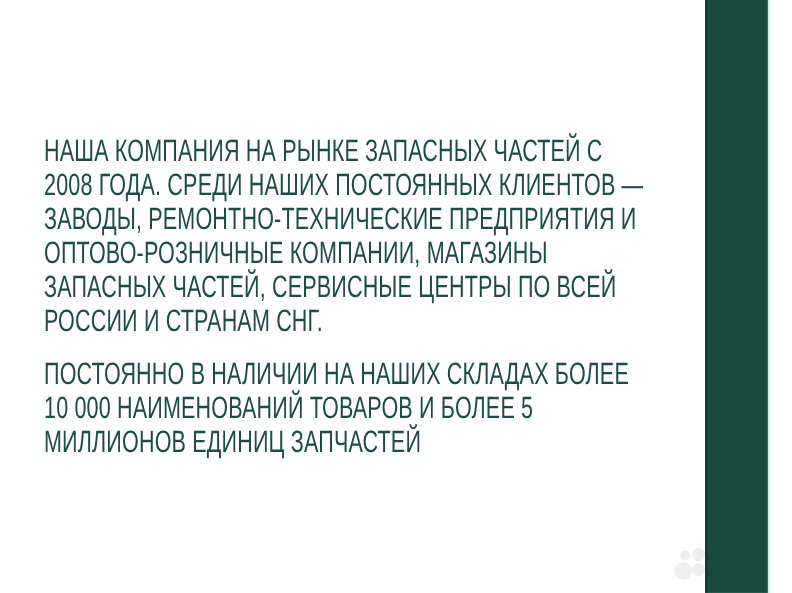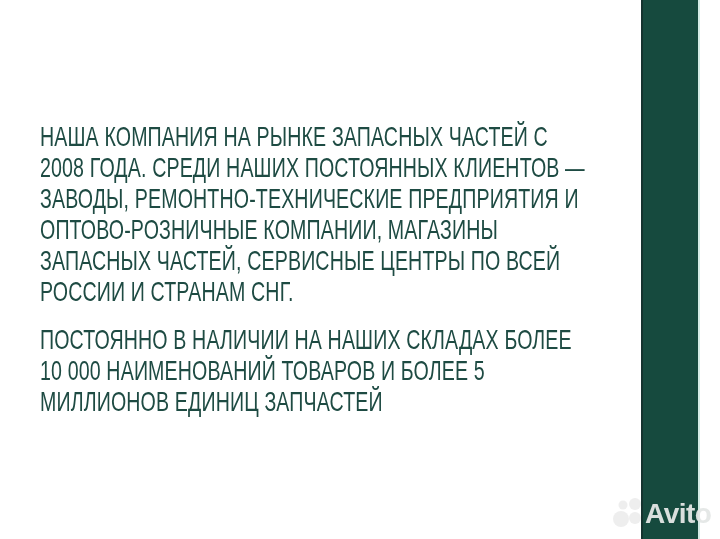--- a/index.html
+++ b/index.html
@@ -97,16 +97,15 @@
     </div>
   </div>
 
   <div class="watermark">
     <svg width="42" height="42" viewBox="0 0 42 42" aria-hidden="true">
       <circle cx="19" cy="13" r="4.5" fill="#ececec" fill-opacity="0.88"></circle>
       <circle cx="31" cy="12" r="6" fill="#ececec" fill-opacity="0.88"></circle>
       <circle cx="17" cy="27" r="8" fill="#ececec" fill-opacity="0.88"></circle>
       <circle cx="31" cy="26" r="6" fill="#ececec" fill-opacity="0.88"></circle>
     </svg>
-    <span class="watermark-label">Avito</span>
   </div>
 
 </div>
 
 </body></html>

